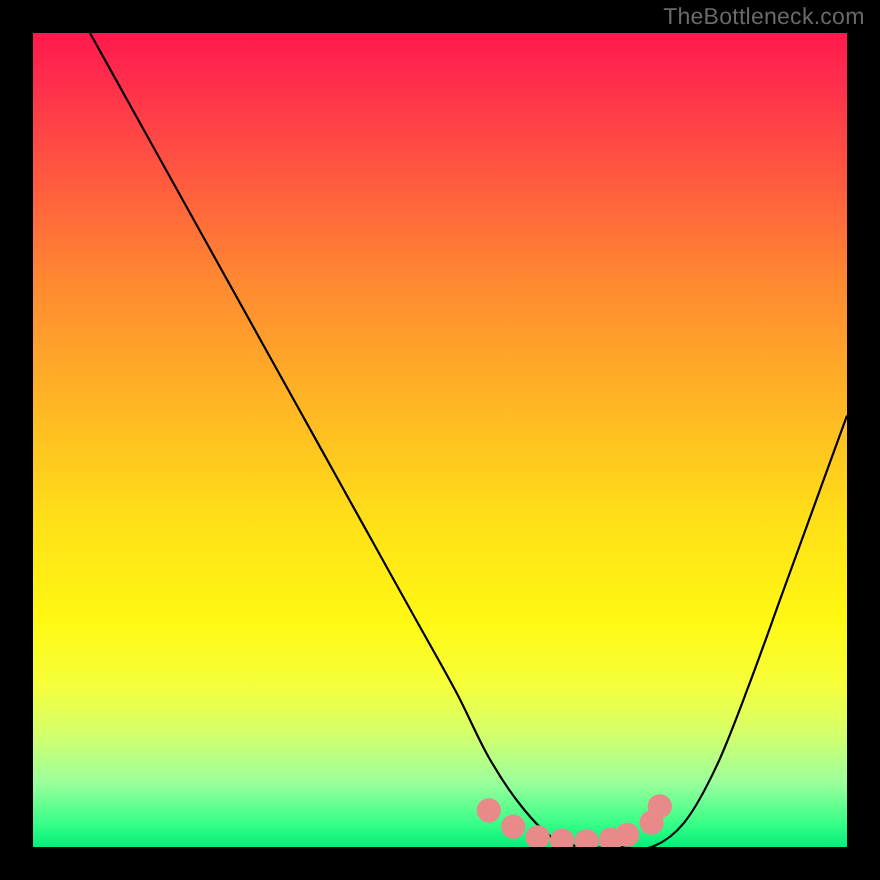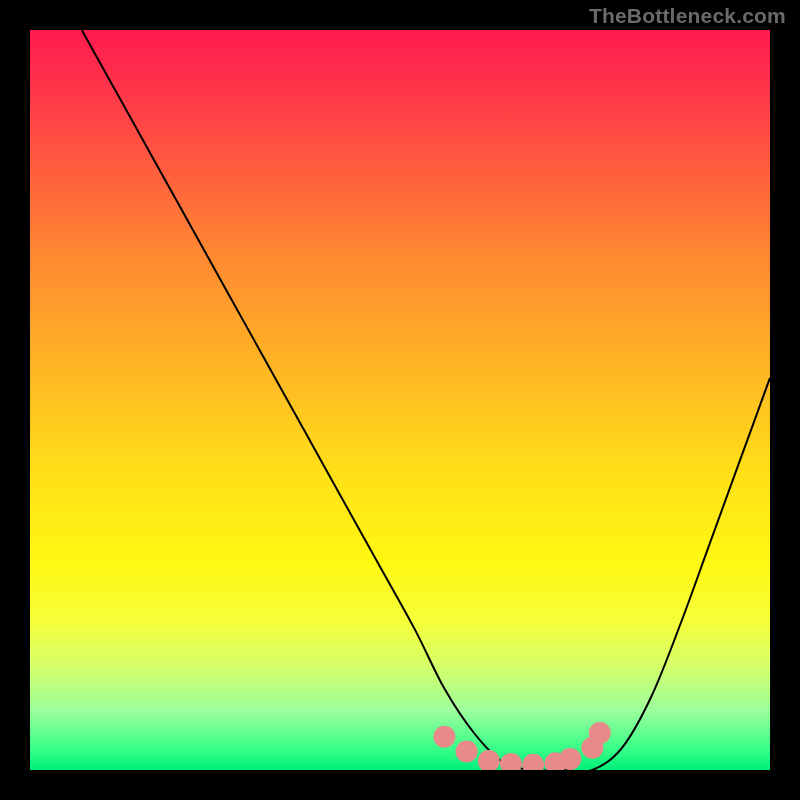--- a/index.html
+++ b/index.html
@@ -9,21 +9,21 @@
     background: #000;
     position: relative;
     font-family: Arial, sans-serif;
   }
   .attribution {
     position: absolute;
     top: 4px;
     right: 14px;
     color: #6a6a6a;
     font-size: 21px;
-    font-weight: bold;
+    font-weight: normal;
     z-index: 10;
     letter-spacing: 0.2px;
   }
   .plot-area {
     position: absolute;
     left: 30px;
     top: 30px;
     width: 740px;
     height: 740px;
     overflow: hidden;

